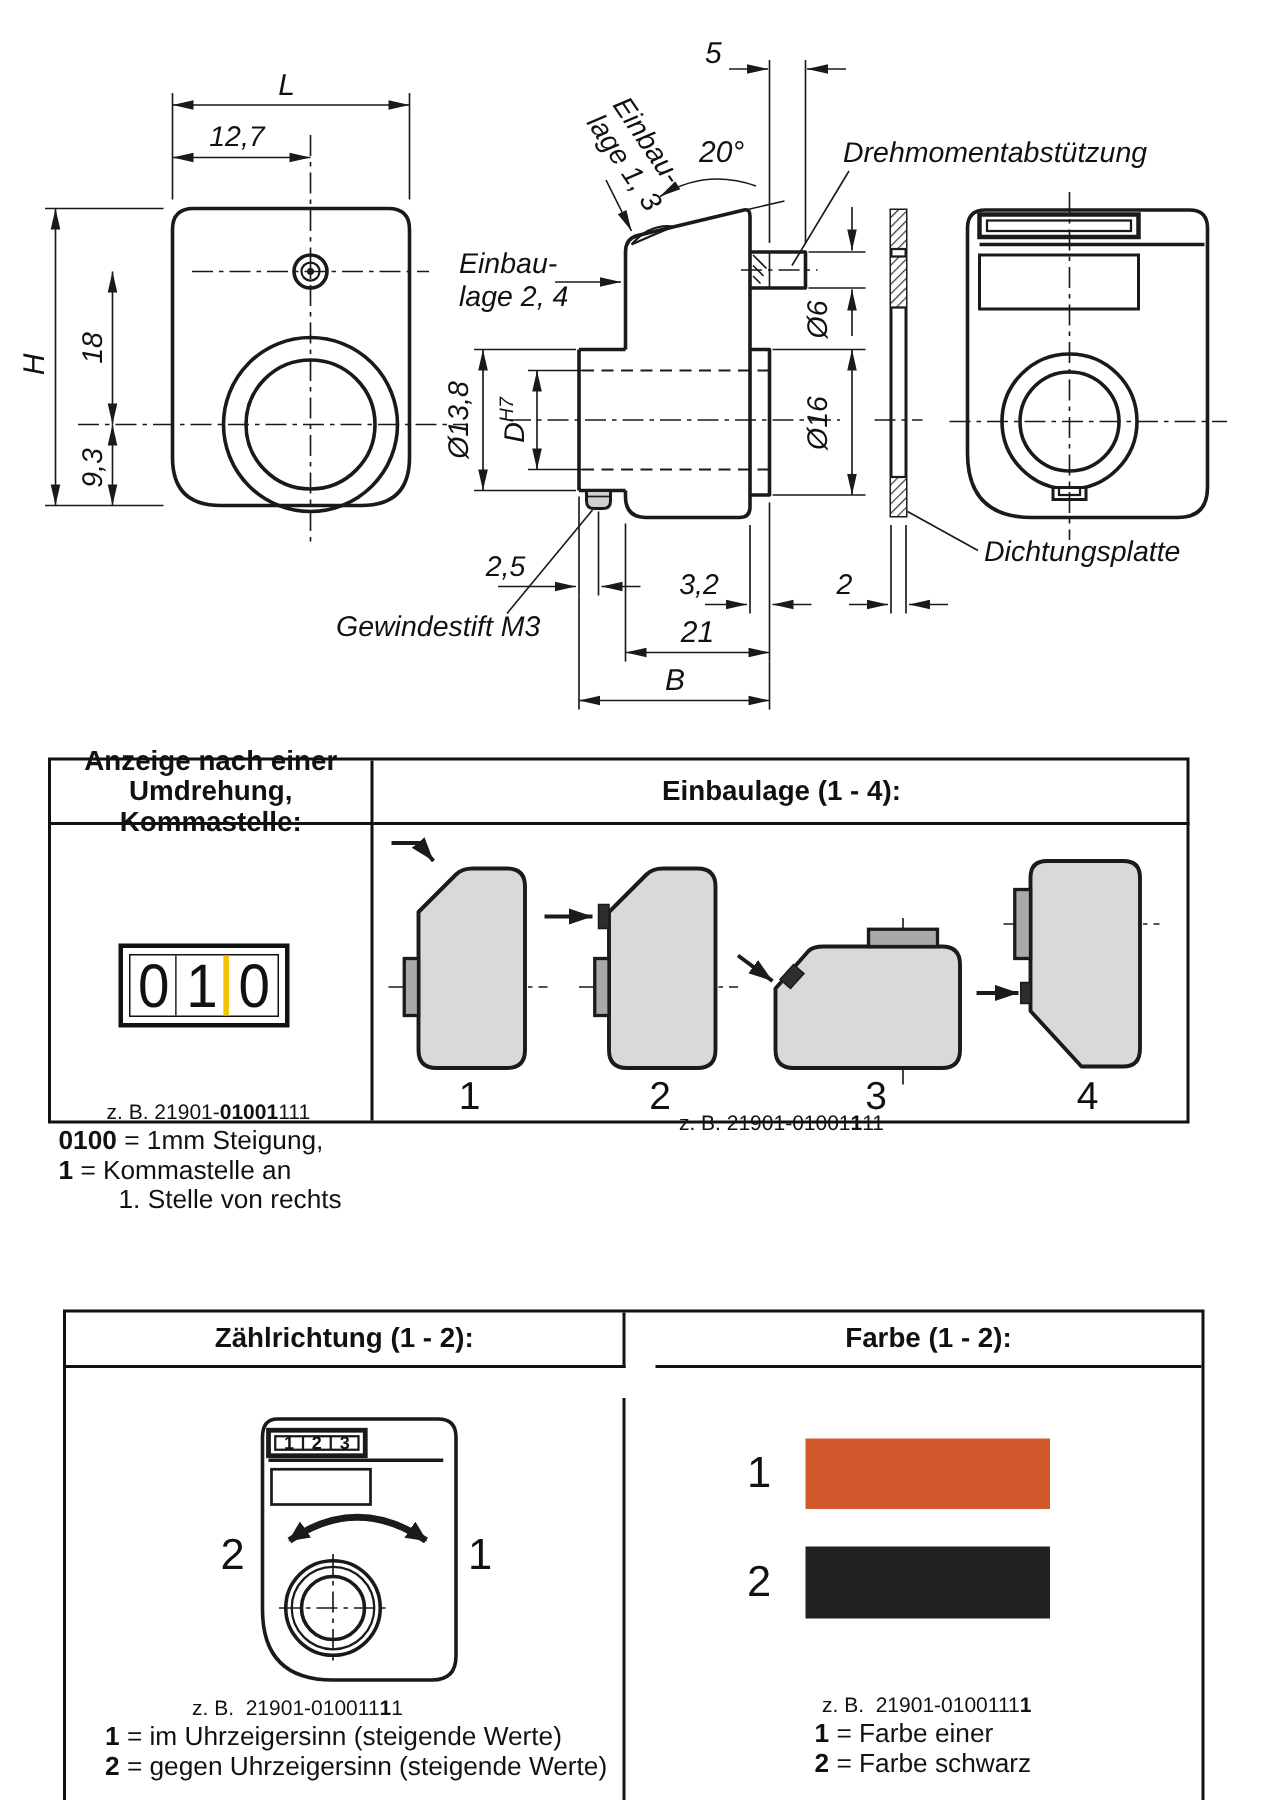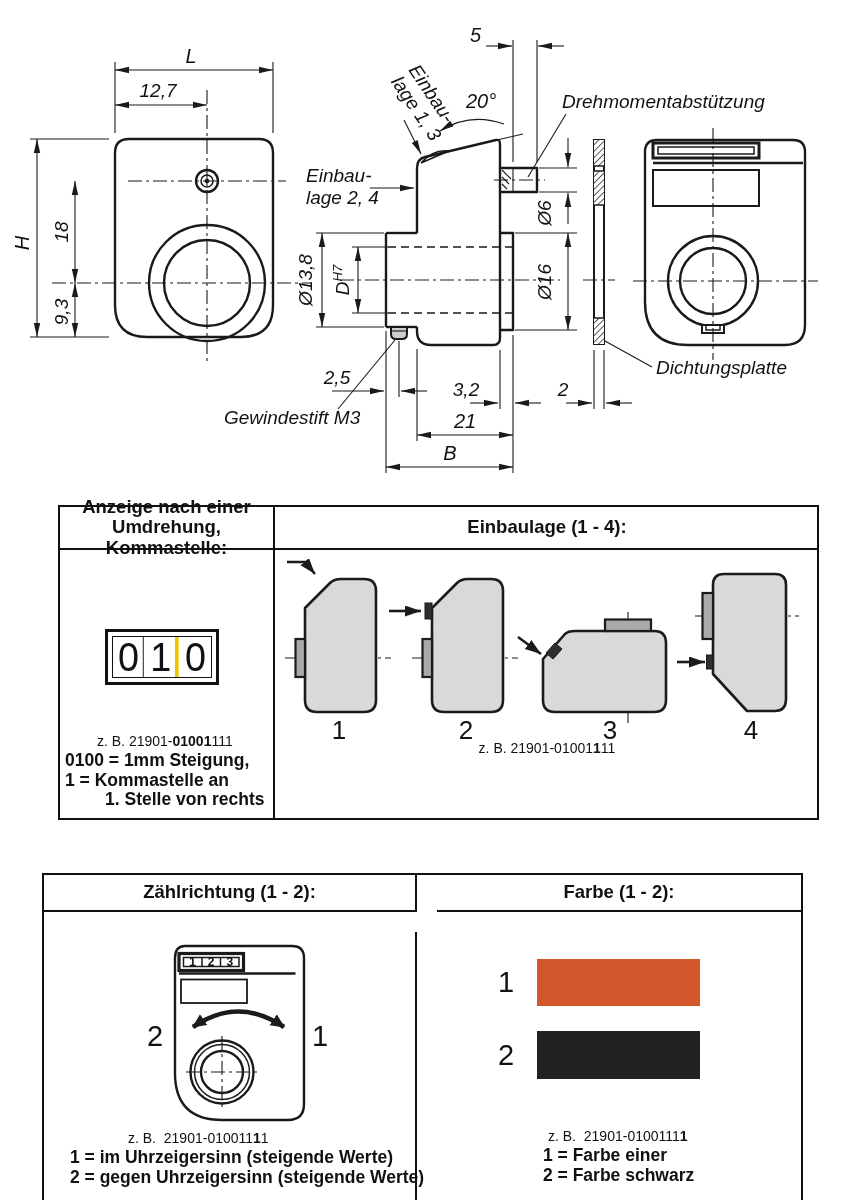--- a/index.html
+++ b/index.html
@@ -20,41 +20,41 @@
   .sup{font:italic 13px "Liberation Sans",sans-serif;}
   
   .sil{fill:#D9D9D9;stroke:#1b1b1b;stroke-width:2.6;stroke-linejoin:round;}
   .tab{fill:#A9A9A9;stroke:#1b1b1b;stroke-width:2.2;}
   .nub{fill:#2E2E2E;stroke:#1b1b1b;stroke-width:1;}
   .fg{font:26px "Liberation Sans",sans-serif;text-anchor:middle;}
   .dig{font:700 12px "Liberation Sans",sans-serif;text-anchor:middle;}
   .dirlbl{font:29px "Liberation Sans",sans-serif;text-anchor:middle;}
   
   .tbl{position:absolute;border:2.5px solid #111;box-sizing:border-box;background:#fff;}
-  .t1{left:58px;top:505px;width:761px;height:315px;display:grid;
+  .t1{left:32px;top:505px;width:761px;height:244px;display:grid;
       grid-template-columns:215px 1fr;grid-template-rows:43px 1fr;}
   .t2{left:42px;top:873px;width:761px;height:354px;display:grid;
       grid-template-columns:373px 1fr;grid-template-rows:37px 1fr;gap:20px;}
   .hcell{border-bottom:2.5px solid #111;display:flex;flex-direction:column;
          justify-content:center;align-items:center;font-weight:bold;font-size:18.5px;
          line-height:20.5px;text-align:center;}
   .lcol{border-right:2.5px solid #111;}
   .cell{position:relative;}
   
   .counter{position:absolute;left:45px;top:79px;width:114px;height:56px;
            border:3px solid #111;box-sizing:border-box;background:#fff;}
   .counter-in{position:absolute;left:4px;top:4px;right:4px;bottom:4px;
               border:1.5px solid #111;display:flex;}
   .digit{flex:1;display:flex;align-items:center;justify-content:center;
          font-size:41px;line-height:1;transform:scaleX(.92);}
   .sep1{border-right:1.5px solid #111;}
   .sep2{border-right:4px solid #F2C400;}
   
   .code{font-size:14px;line-height:20px;white-space:pre;}
-  .leg{font-size:17.5px;line-height:19.5px;white-space:pre;font-weight:bold;}
+  .leg{font-size:17.5px;line-height:19.5px;white-space:pre;}
   .anz-text{position:absolute;left:5px;top:181px;width:205px;}
   .anz-text .l1{margin-left:32px;}
   .anz-text .l4{margin-left:40px;}
   .einb-text{position:absolute;left:0;top:188px;width:100%;text-align:center;}
   .zr-text{position:absolute;left:26px;top:196px;}
   .zr-text .l1{margin-left:58px;}
   .farbe-text{position:absolute;left:106px;top:194px;}
   .farbe-text .l1{margin-left:5px;}
   
   .sw-row{position:absolute;display:flex;align-items:center;}

